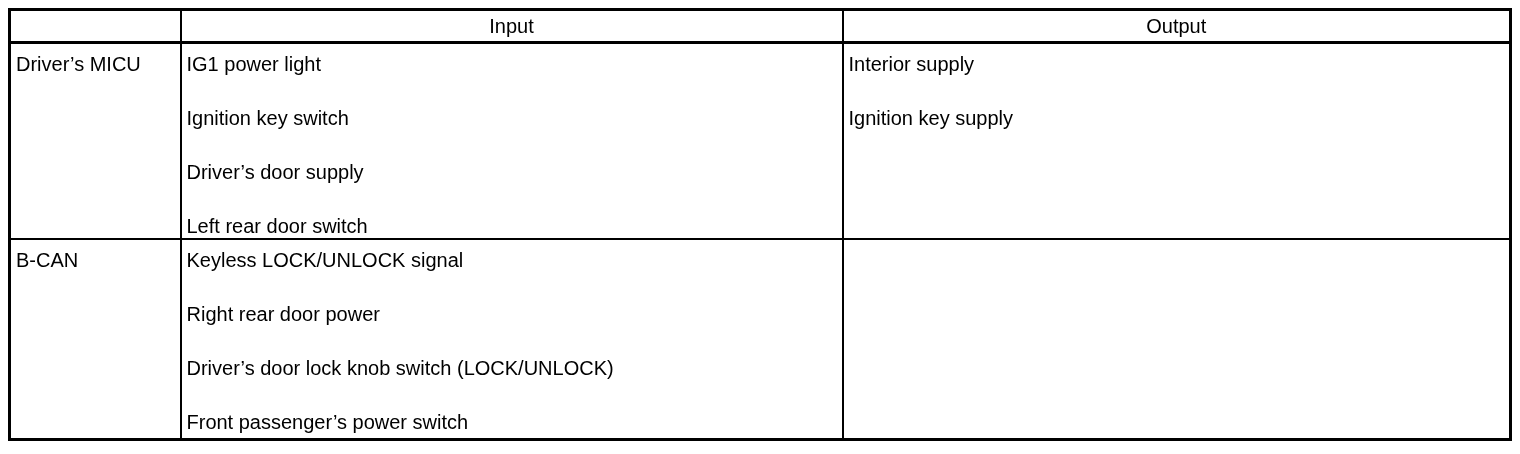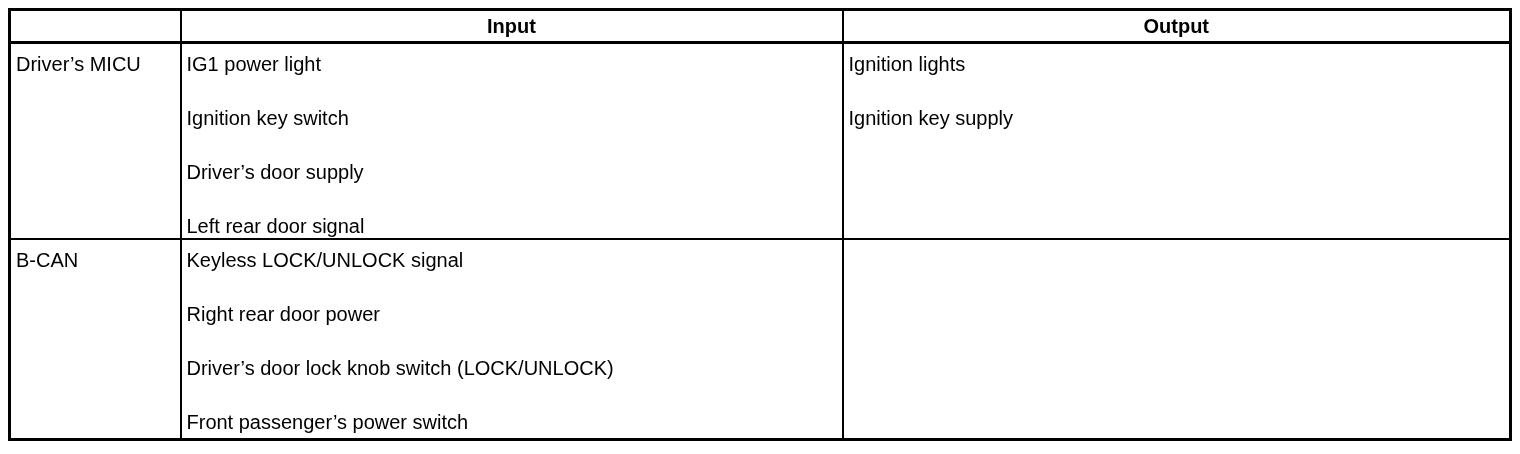--- a/index.html
+++ b/index.html
@@ -27,21 +27,21 @@
   col.c3 { width: 668px; }
   th, td {
     border: 2px solid #000000;
     padding: 0;
     overflow: hidden;
   }
   thead th {
     border-bottom: 3px solid #000000;
     height: 30px;
     font-size: 20px;
-    font-weight: bold;
+    font-weight: normal;
     text-align: center;
     vertical-align: middle;
   }
   tbody td {
     vertical-align: top;
     text-align: left;
     font-size: 20px;
     font-weight: normal;
   }
   tr.body-row-1 { height: 172px; }
@@ -79,26 +79,26 @@
       <td>
         <div class="cell-inner">
           <div class="cell-item">Driver’s MICU</div>
         </div>
       </td>
       <td>
         <div class="cell-inner">
           <div class="cell-item">IG1 power light</div>
           <div class="cell-item">Ignition key switch</div>
           <div class="cell-item">Driver’s door supply</div>
-          <div class="cell-item">Left rear door signal</div>
+          <div class="cell-item">Left rear door switch</div>
         </div>
       </td>
       <td>
         <div class="cell-inner">
-          <div class="cell-item">Ignition lights</div>
+          <div class="cell-item">Interior supply</div>
           <div class="cell-item">Ignition key supply</div>
         </div>
       </td>
     </tr>
     <tr class="body-row-2">
       <td>
         <div class="cell-inner">
           <div class="cell-item">B-CAN</div>
         </div>
       </td>

